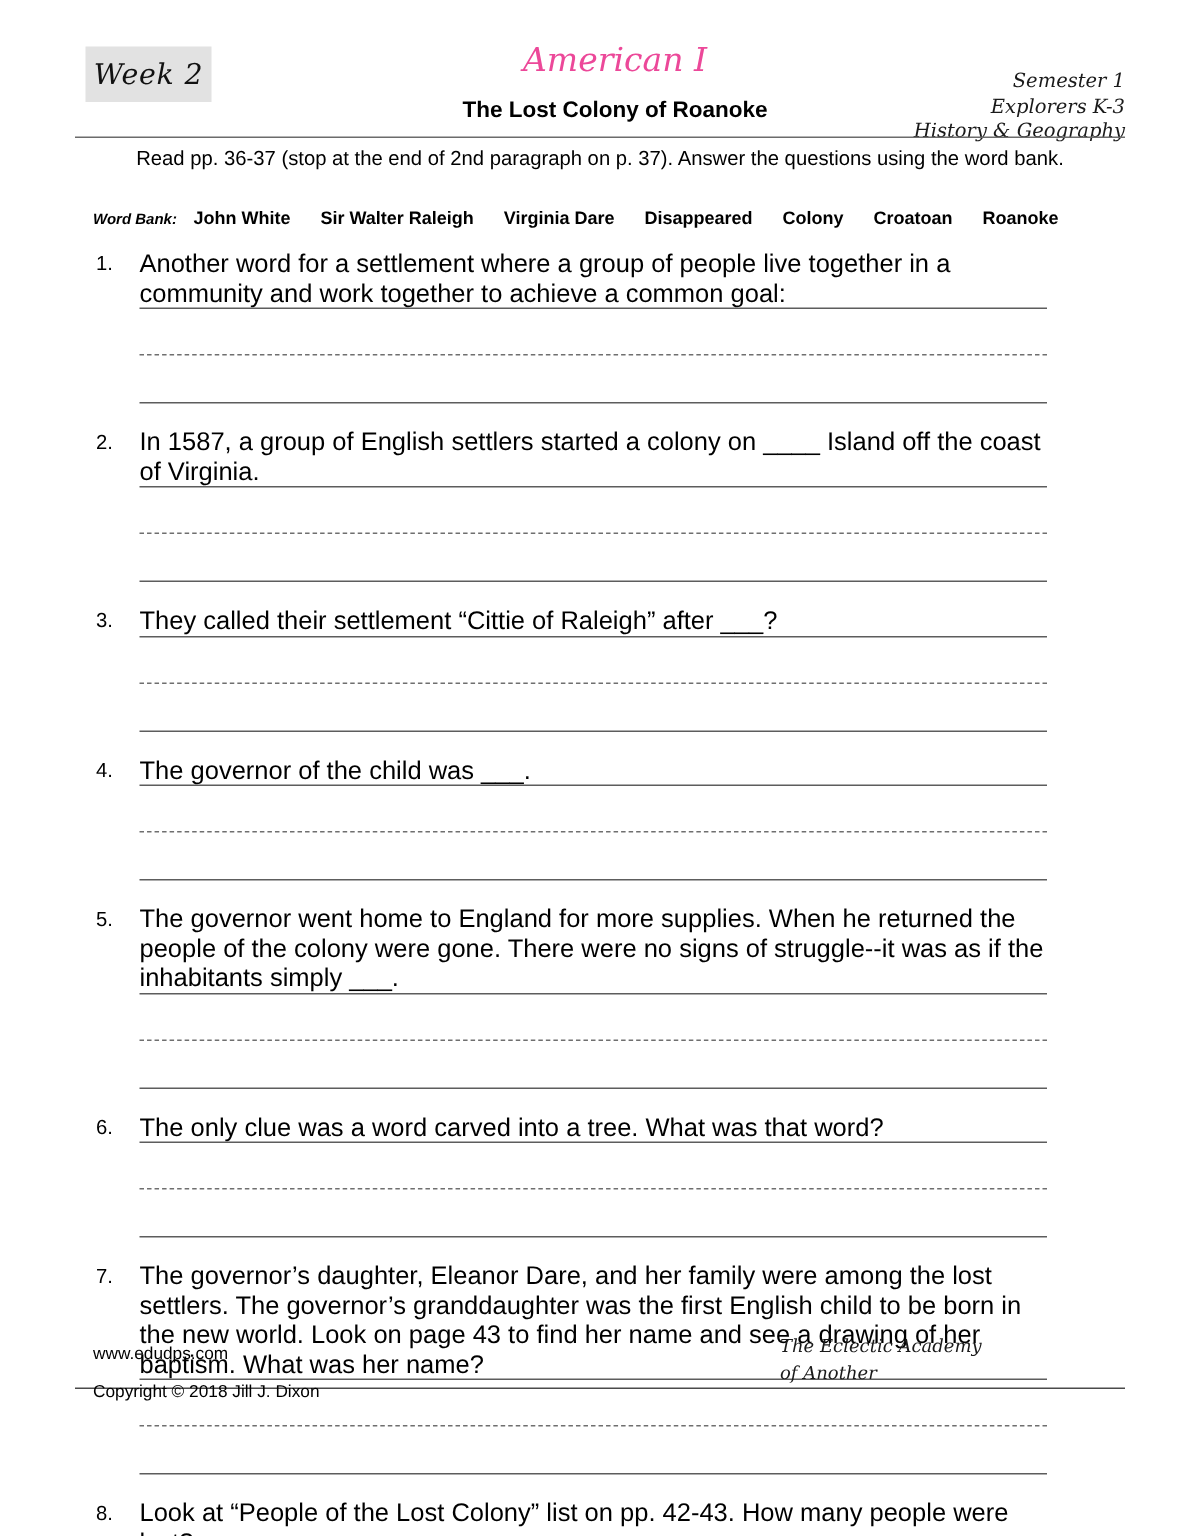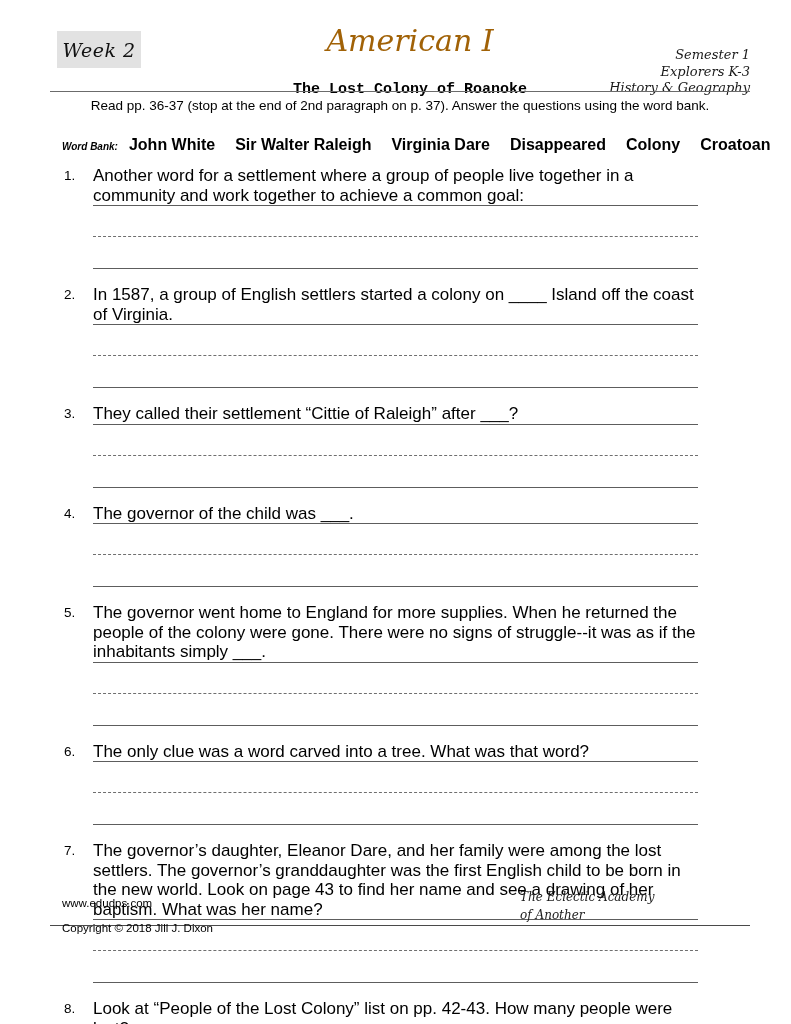--- a/index.html
+++ b/index.html
@@ -53,30 +53,30 @@
   .title-block {
     position: absolute;
     left: 180px;
     top: 0px;
     width: 360px;
     text-align: center;
   }
   .main-title {
     font-family: "DejaVu Serif", serif;
     font-style: italic;
-    font-size: 30px;
+    font-size: 22px;
     line-height: 30px;
-    color: #a16207;
+    color: #ec4899;
   }
   .sub-title {
-    font-family: Liberation Mono, monospace;
+    font-family: Liberation Sans, sans-serif;
     font-weight: bold;
     font-size: 15px;
     line-height: 20px;
-    margin-top: 24px;
+    margin-top: 8px;
     color: #000;
   }
   .course-block {
     position: absolute;
     right: 0px;
     top: 21px;
     width: 200px;
     text-align: right;
     font-family: "DejaVu Serif", serif;
     font-style: italic;
@@ -117,21 +117,21 @@
     white-space: nowrap;
   }
   .wordbank-label {
     font-weight: bold;
     font-style: italic;
     font-size: 10px;
     margin-right: 11px;
   }
   .wordbank-word {
     font-weight: bold;
-    font-size: 16px;
+    font-size: 12px;
     margin-right: 20px;
   }
   .wordbank-word:last-child { margin-right: 0; }
 
   
   .questions {
     position: absolute;
     left: 0;
     top: 166px;
     width: 791px;

